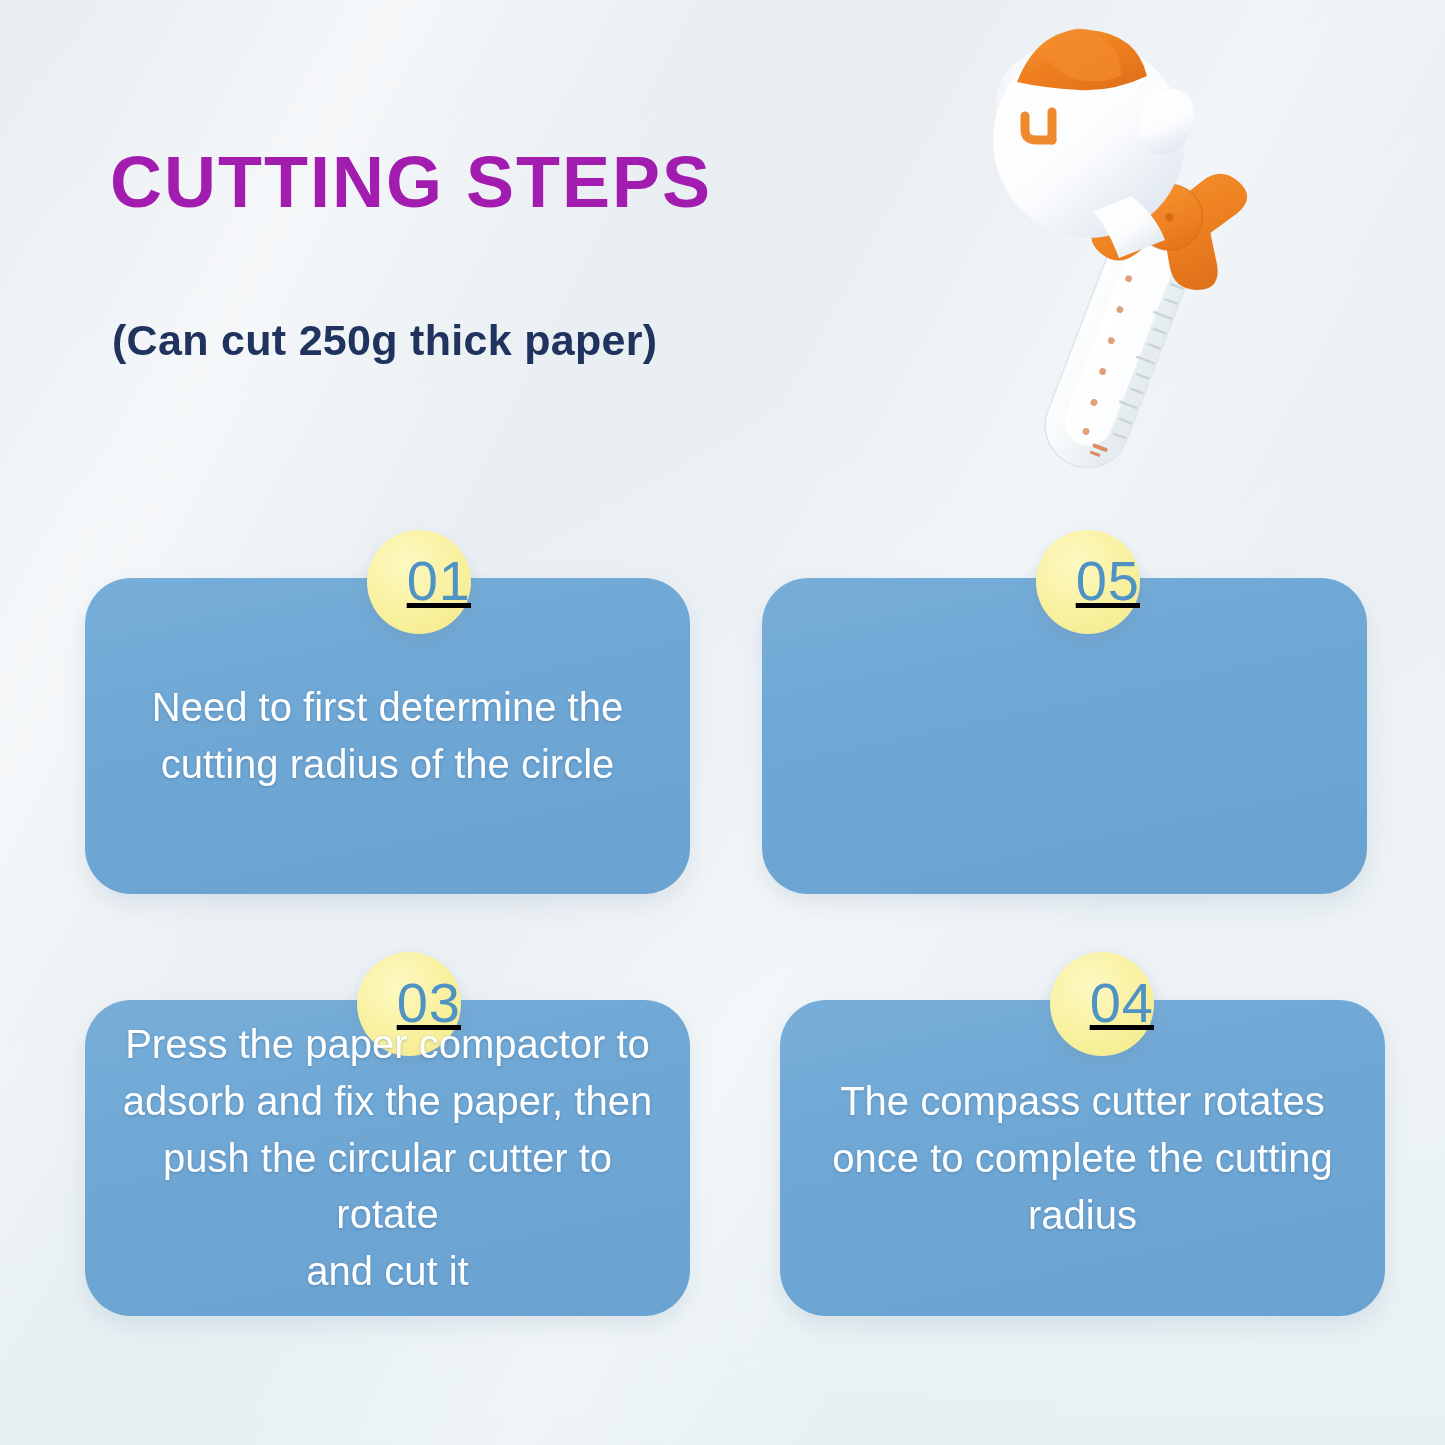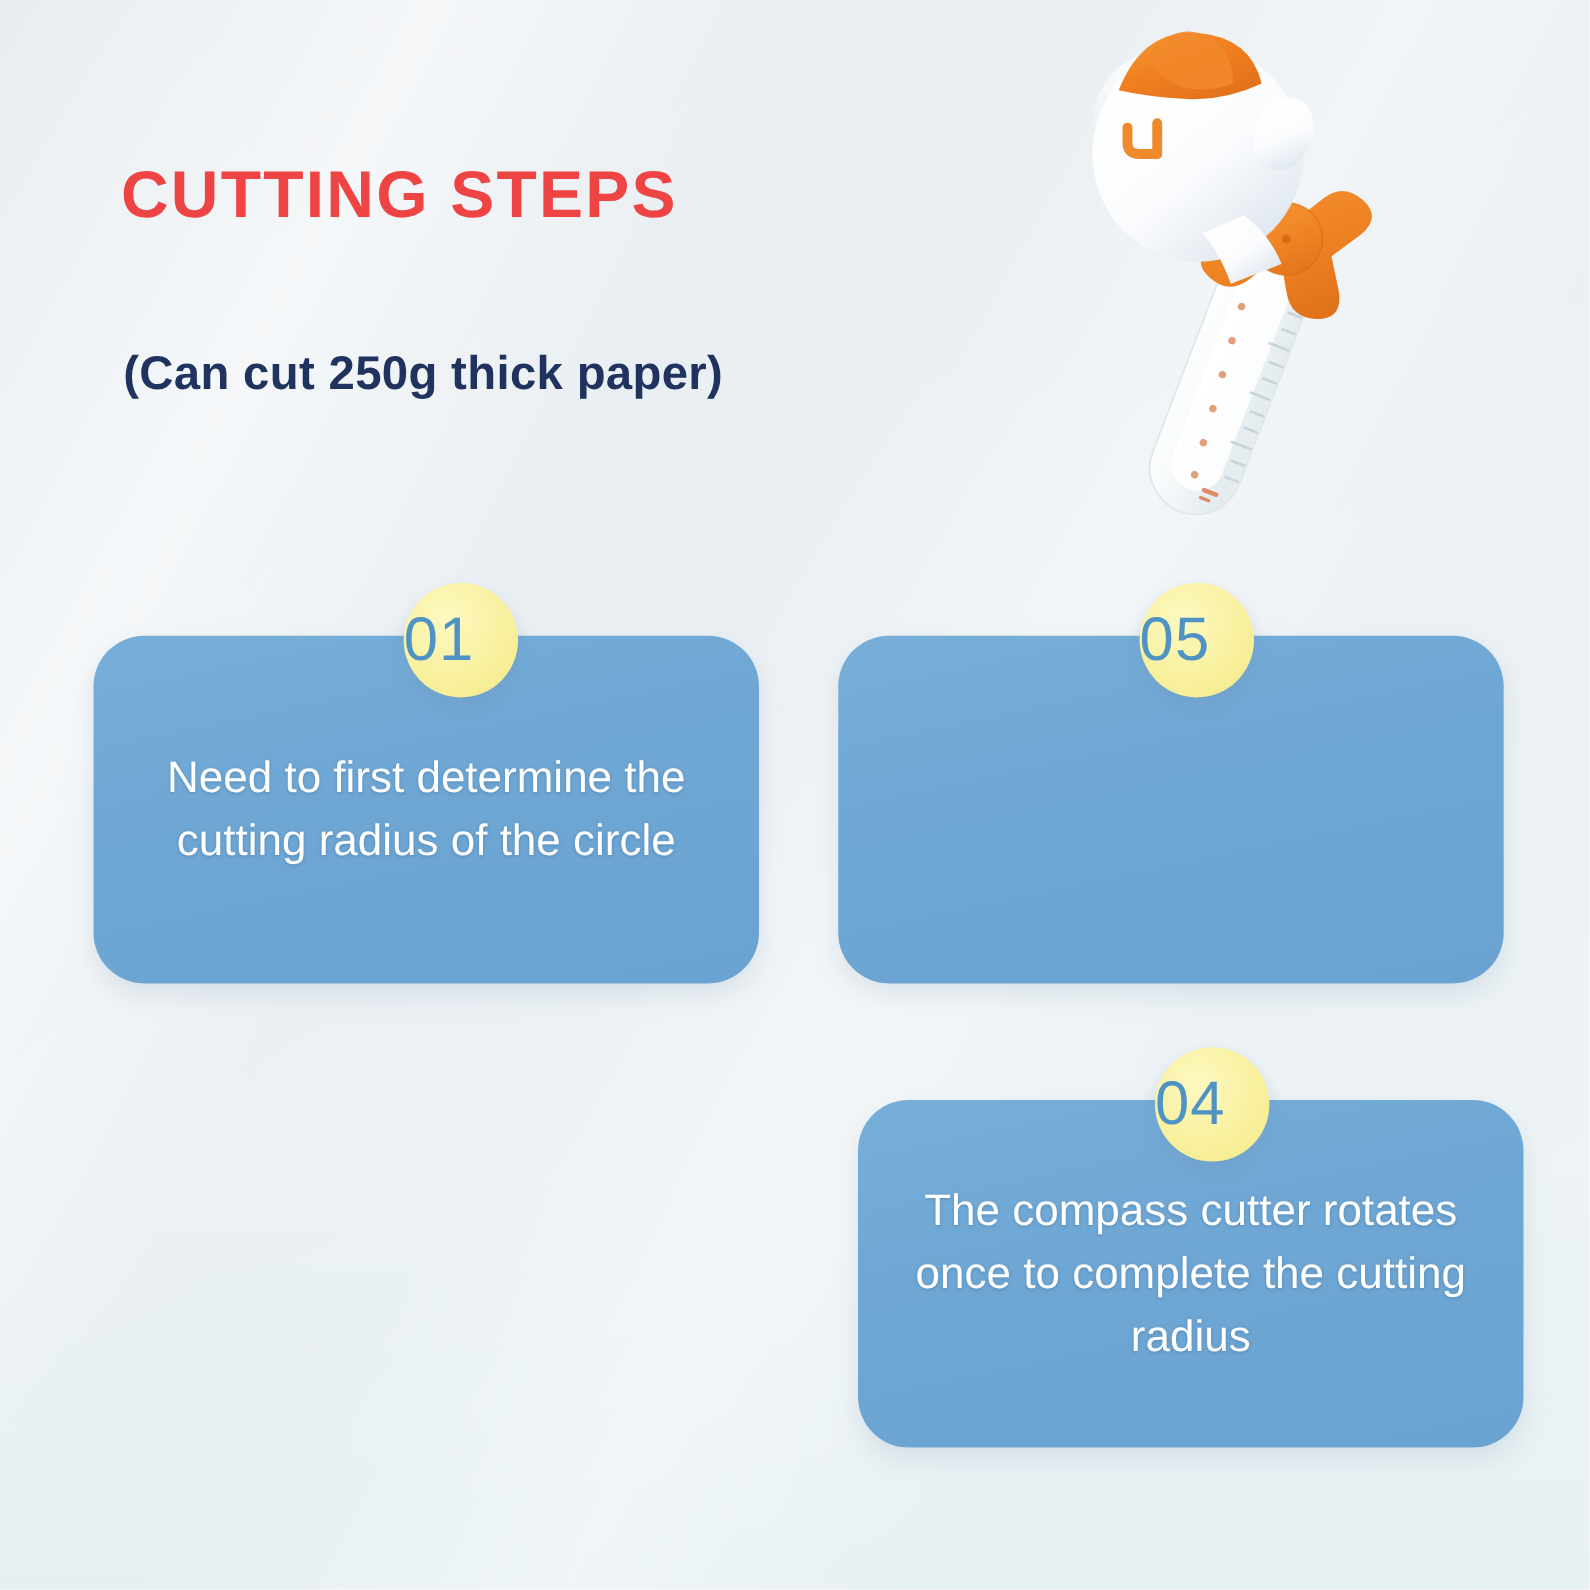--- a/index.html
+++ b/index.html
@@ -25,24 +25,24 @@
       linear-gradient(118deg, rgba(255,255,255,0) 44%, rgba(255,255,255,.38) 58%, rgba(255,255,255,0) 72%),
       linear-gradient(0deg, rgba(226,238,241,.6) 0%, rgba(226,238,241,0) 26%);
     pointer-events: none;
   }
 
   
   .page-title {
     position: absolute;
     left: 110px;
     top: 145px;
-    font-size: 60px;
+    font-size: 72px;
     font-weight: 700;
     letter-spacing: 2px;
-    color: #ef4444;
+    color: #a21caf;
     line-height: 1.05;
     white-space: nowrap;
   }
 
   .page-subtitle {
     position: absolute;
     left: 112px;
     top: 316px;
     font-size: 43px;
     font-weight: 700;
@@ -101,21 +101,22 @@
   
   .badge {
     position: absolute;
     width: 104px;
     height: 104px;
     border-radius: 50%;
     background: radial-gradient(circle at 38% 32%, #fdf9c2 0%, #f8f09c 58%, #f3e98c 100%);
     box-shadow: 0 7px 14px rgba(110,145,175,.28);
     display: flex;
     align-items: center;
-    justify-content: flex-start;
+    justify-content: flex-end;
+    text-decoration: underline;
   }
   .badge-num {
     font-size: 56px;
     font-weight: 400;
     color: #4f93c4;
     letter-spacing: 1px;
     line-height: 1;
     transform: translateY(-1px);
   }
   .card.c1 .badge { left: 282px; top: -48px; }
@@ -238,20 +239,29 @@
     <div class="card-text">Need to first determine the
 cutting radius of the circle</div>
   </div>
 
   <div class="card c2">
     <div class="badge">
       <span class="badge-num">05</span>
     </div>
   </div>
 
+  <div class="card c3">
+    <div class="badge">
+      <span class="badge-num">03</span>
+    </div>
+    <div class="card-text">Press the paper compactor to
+adsorb and fix the paper, then
+push the circular cutter to rotate
+and cut it</div>
+  </div>
 
   <div class="card c4">
     <div class="badge">
       <span class="badge-num">04</span>
     </div>
     <div class="card-text">The compass cutter rotates
 once to complete the cutting
 radius</div>
   </div>
 

